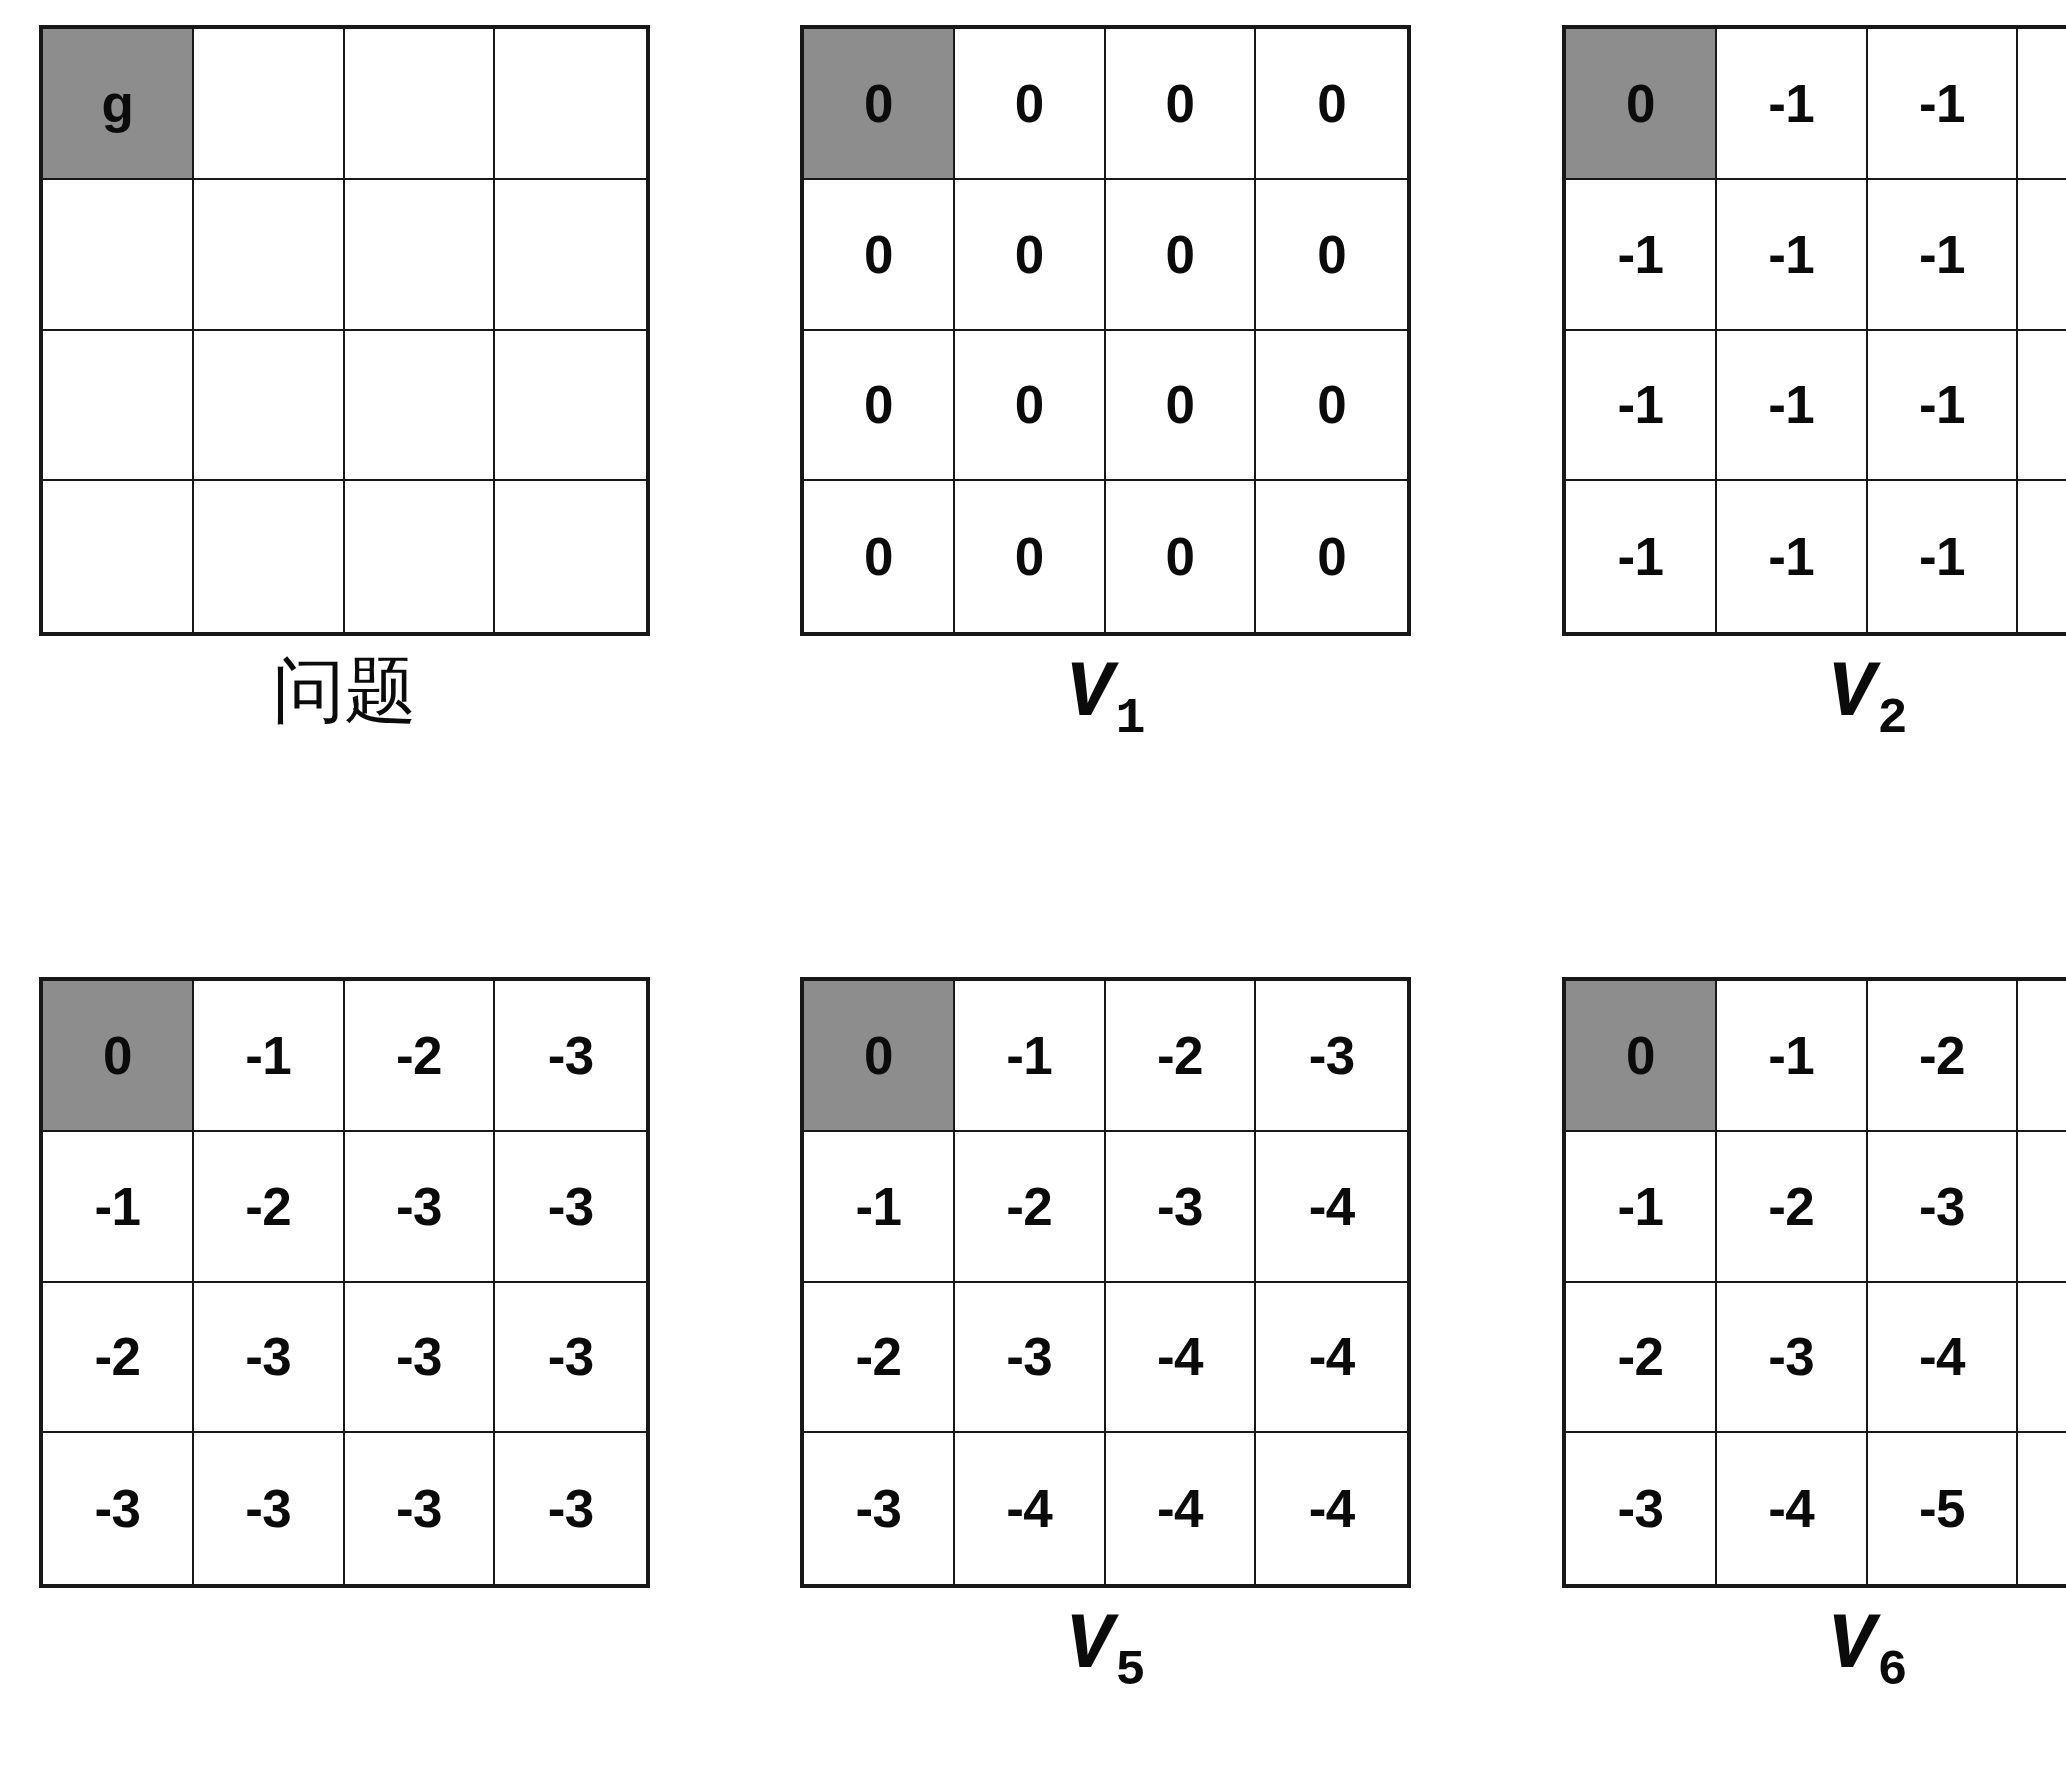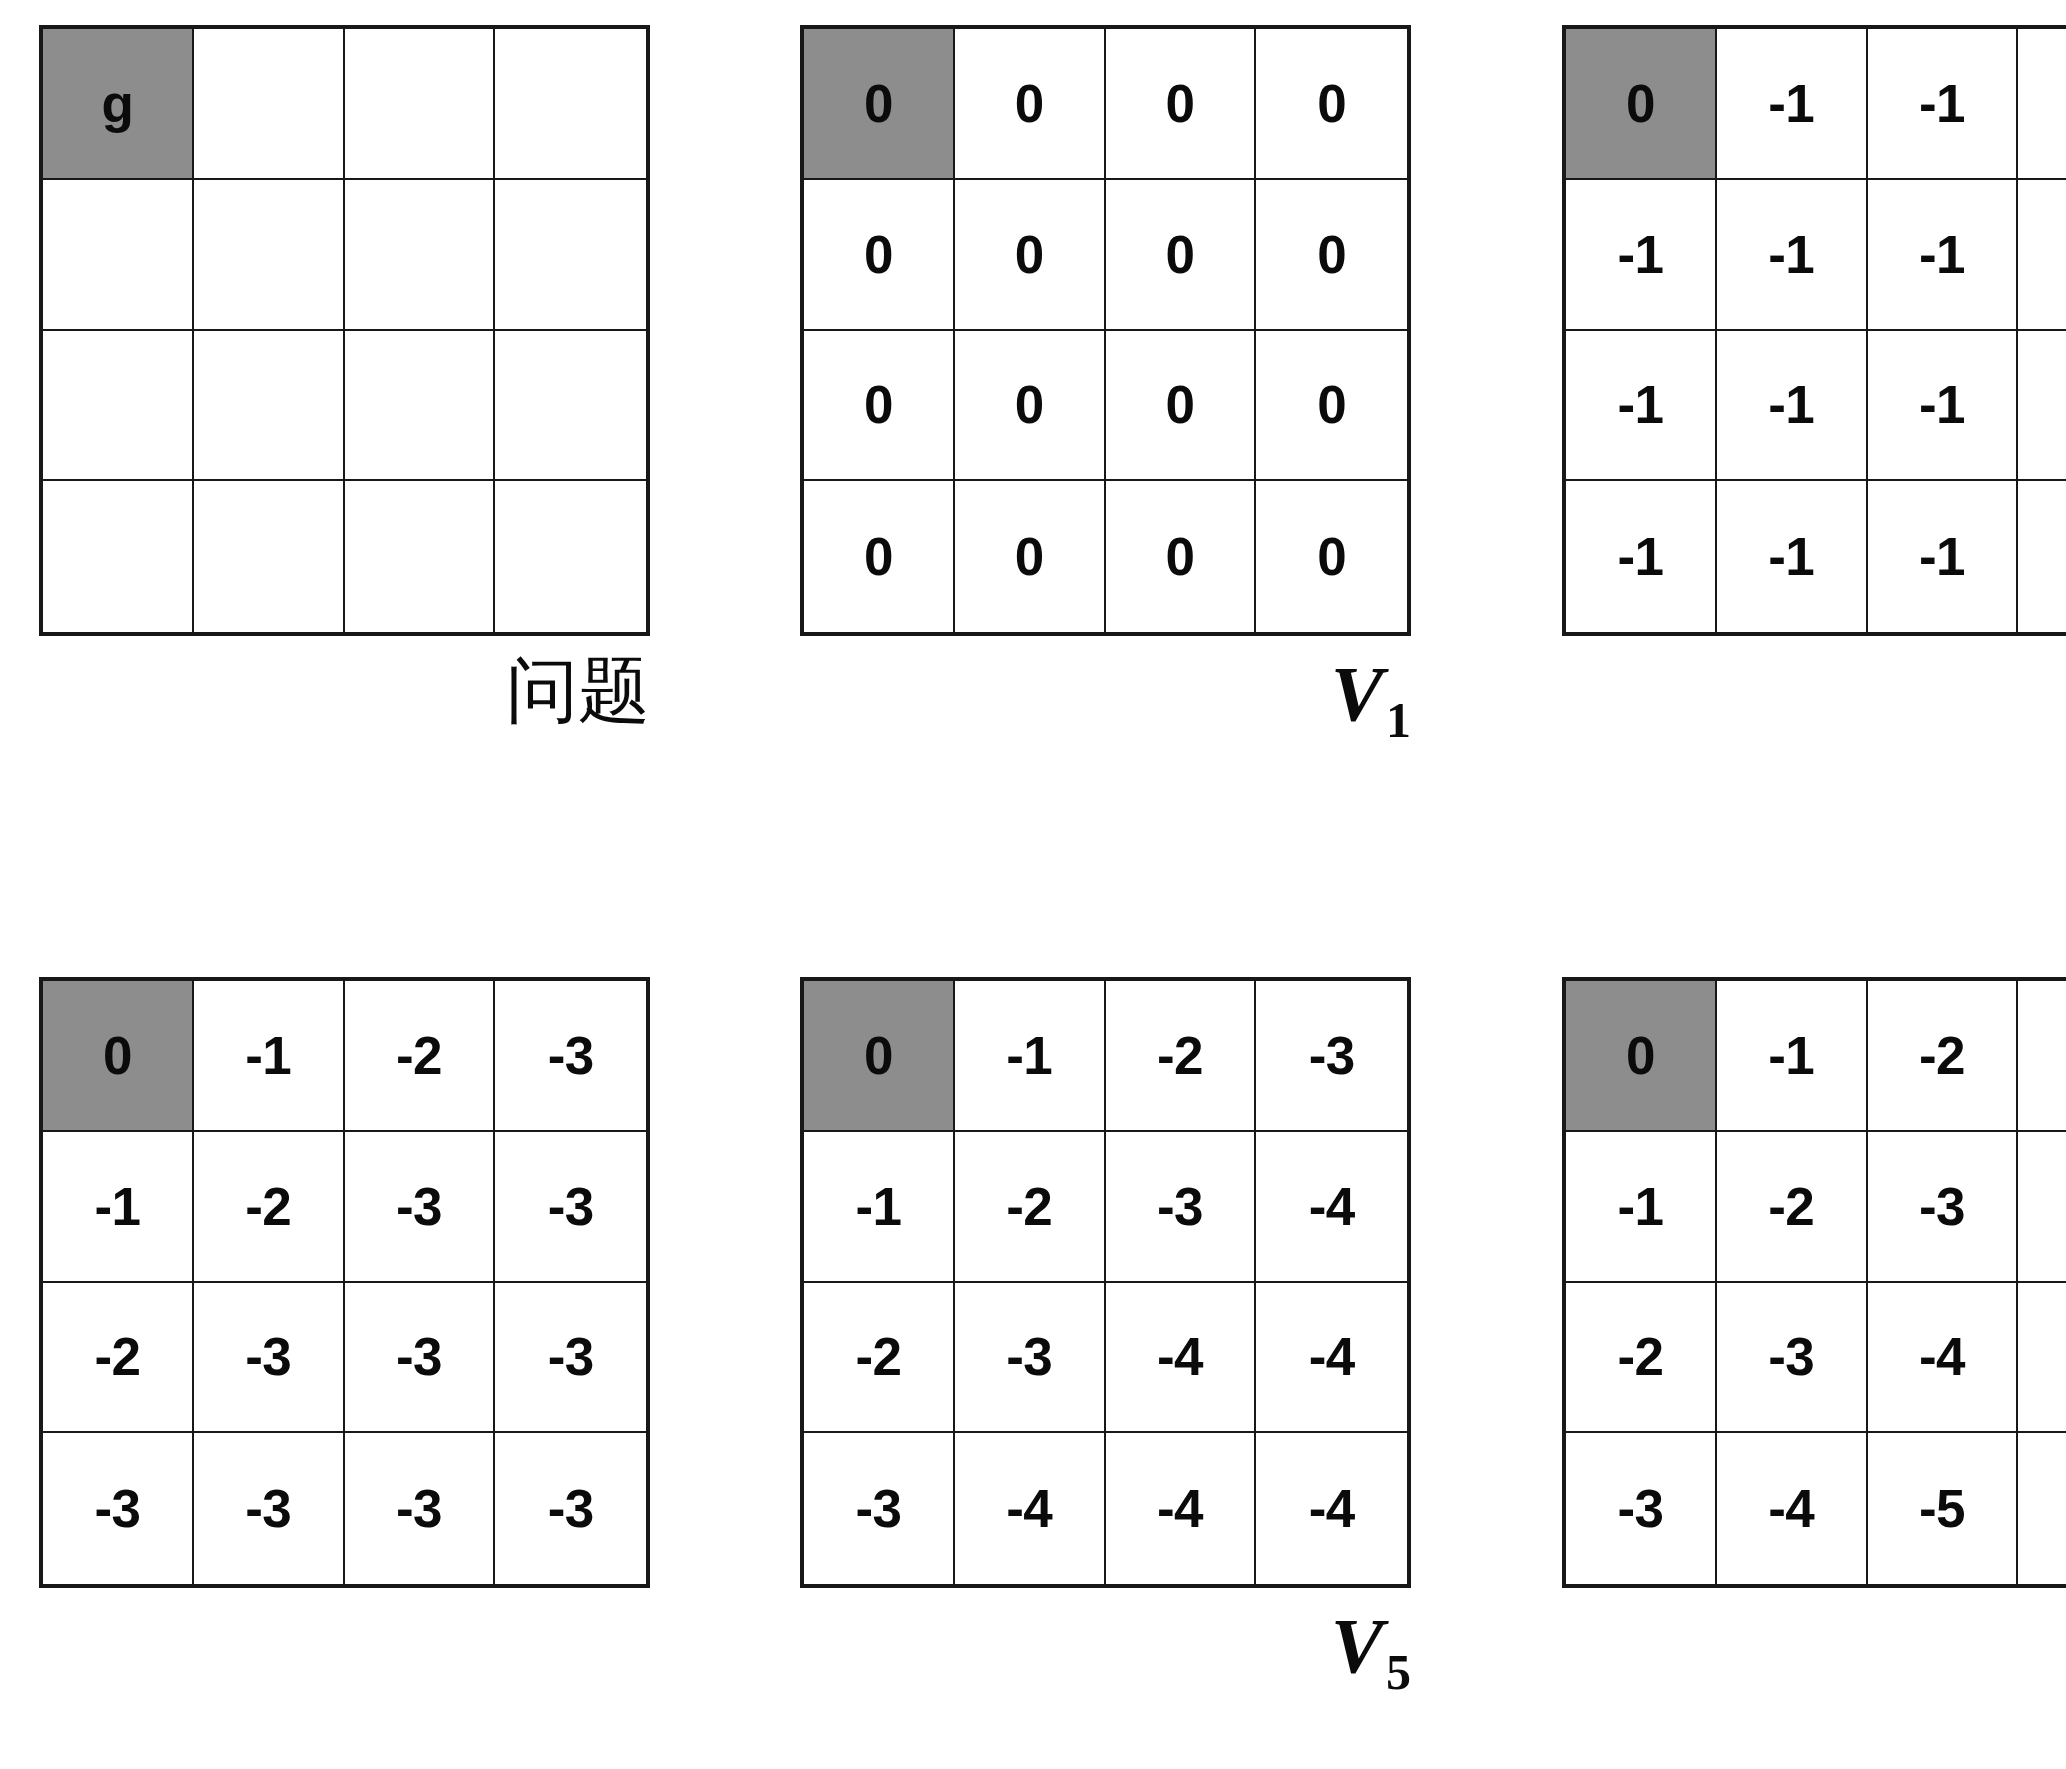--- a/index.html
+++ b/index.html
@@ -75,34 +75,34 @@
   }
   .cell.empty {
     color: transparent;
   }
 
   .caption {
     position: absolute;
     top: 628px;
     left: 0;
     width: 611px;
-    text-align: right;
+    text-align: center;
     white-space: nowrap;
     color: #0b0b0b;
   }
 
   .cap-cjk {
     font-family: "DejaVu Serif", "Liberation Serif", serif;
     font-size: 72px;
     font-weight: 400;
     line-height: 1.05;
   }
 
   .cap-v {
-    font-family: Liberation Serif, serif;
+    font-family: Liberation Mono, monospace;
     font-style: italic;
     font-weight: 700;
     font-size: 79px;
     line-height: 1.05;
   }
   .cap-v .sub {
     font-style: normal;
     font-weight: 700;
     font-size: 50px;
     vertical-align: -0.33em;

